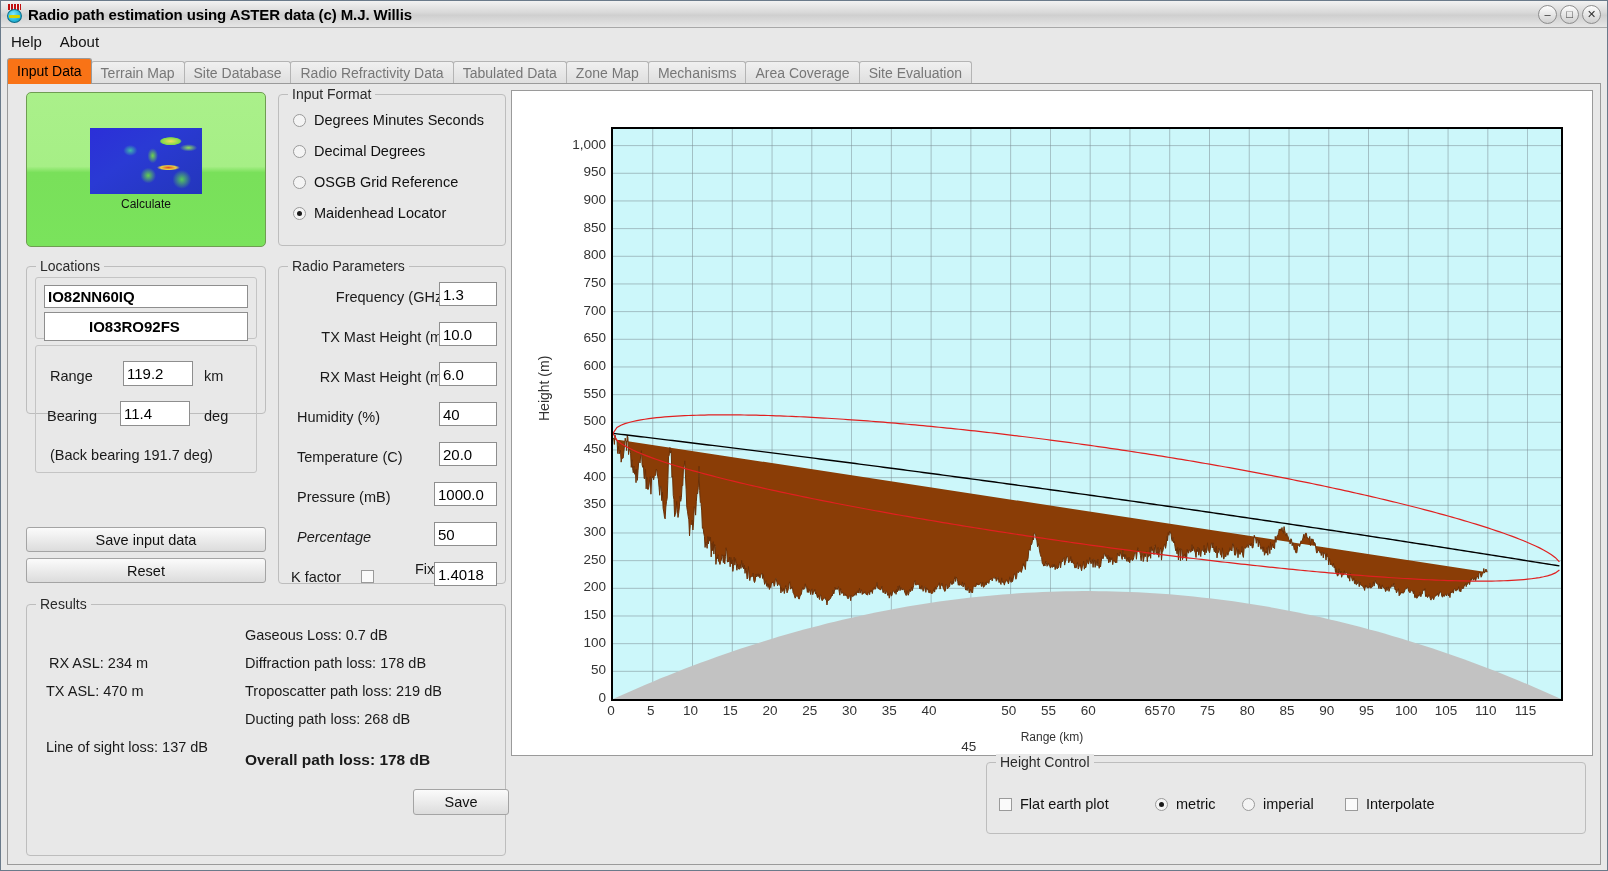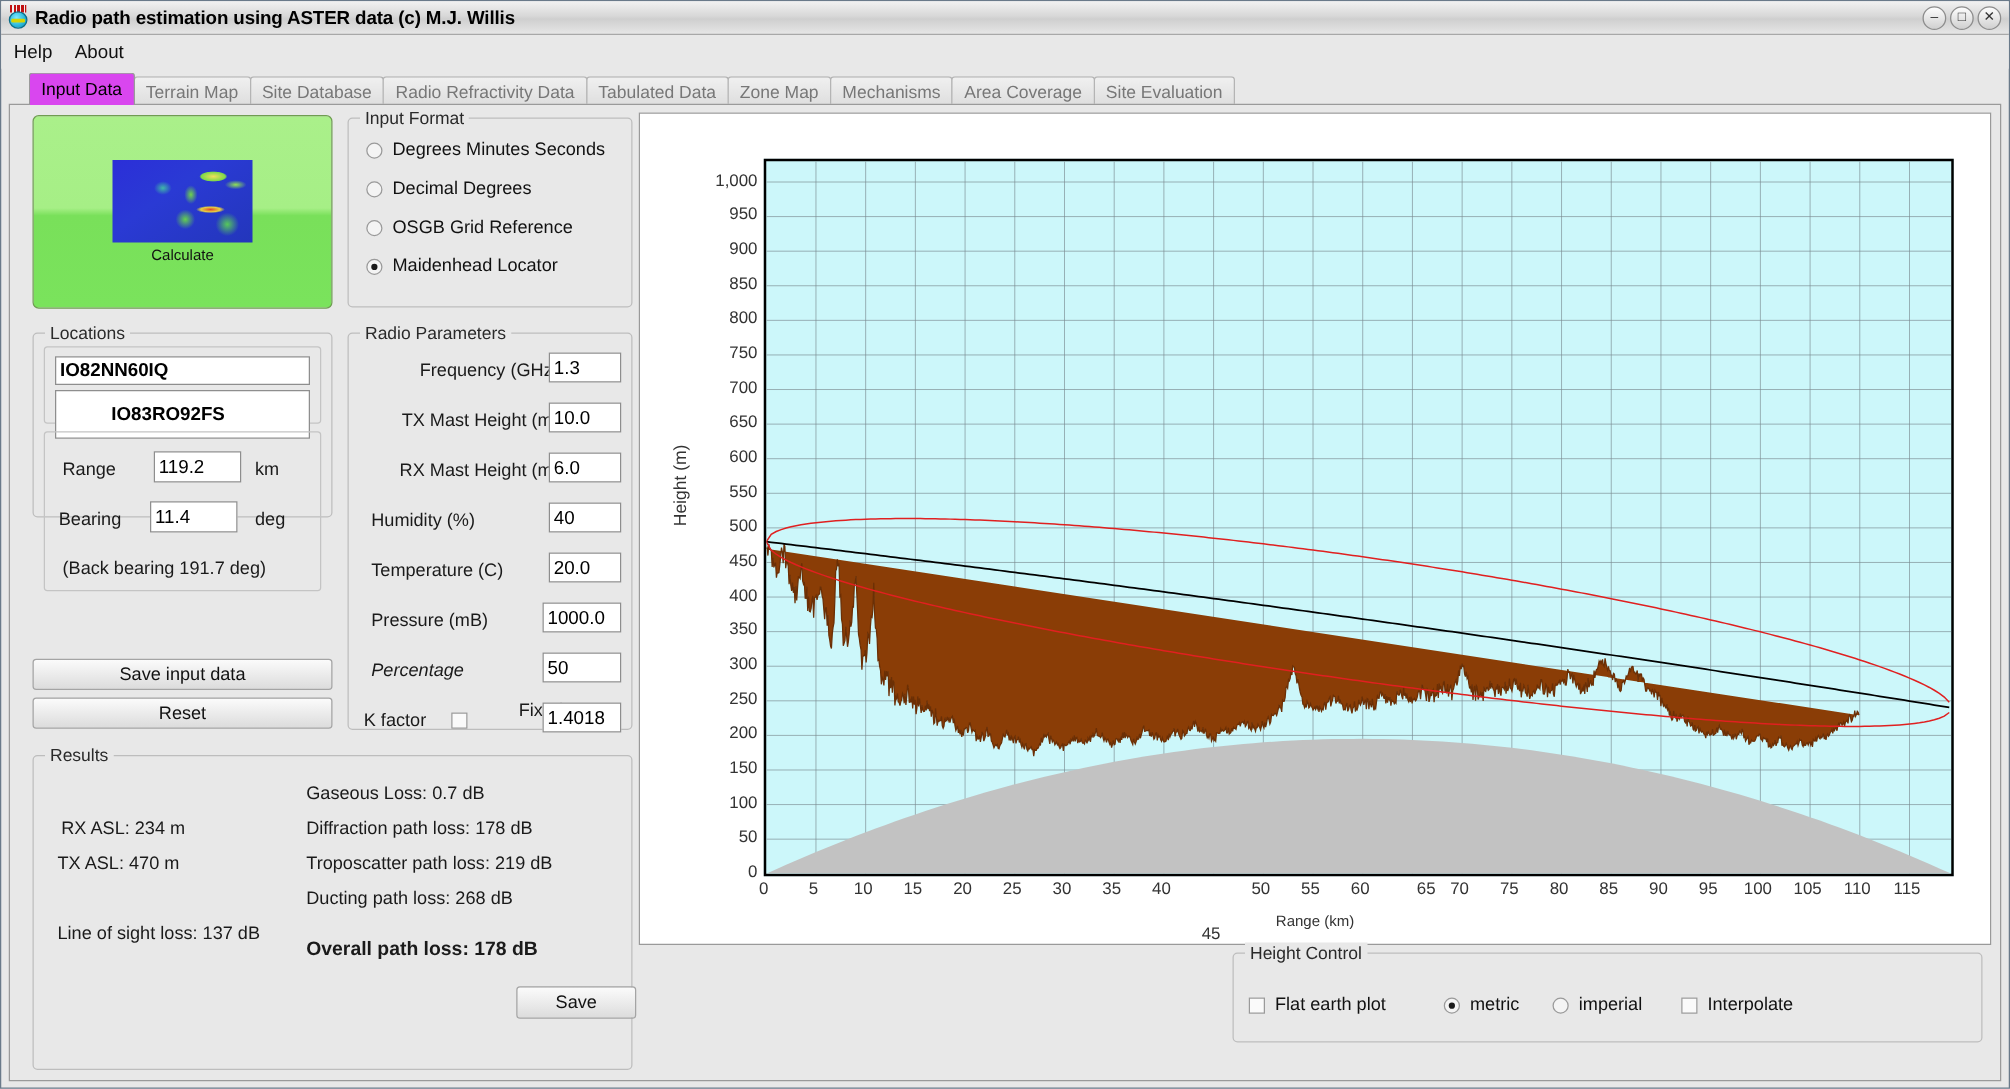--- a/index.html
+++ b/index.html
@@ -33,22 +33,22 @@
   .menubar{position:absolute;left:0;top:27px;width:100%;height:27px;background:#e8e8e8;
      display:flex;align-items:center;padding-left:10px;box-sizing:border-box;}
   .menu-item{font-size:15px;color:#111;margin-right:18px;cursor:pointer;}
 
   
   .tabstrip{position:absolute;left:6px;top:57px;height:26px;display:flex;align-items:flex-end;}
   .tab{height:23px;line-height:23px;padding:0 9px;font-size:14px;color:#777;
      background:linear-gradient(180deg,#f0f0f0,#dedede);
      border:1px solid #b4b4b4;border-bottom:none;border-radius:3px 3px 0 0;
      margin-right:-1px;cursor:pointer;white-space:nowrap;box-sizing:border-box;}
-  .tab.active{height:26px;line-height:25px;color:#000;background:#d946ef;
-     border-color:#9a9a9a;position:relative;z-index:5;margin-left:16px;}
+  .tab.active{height:26px;line-height:25px;color:#000;background:#f97316;
+     border-color:#9a9a9a;position:relative;z-index:5;}
 
   
   .content{position:absolute;left:6px;top:82px;width:1594px;height:782px;
      background:#e8e8e8;border:1px solid #9a9a9a;box-sizing:border-box;}
 
   
   .group{position:absolute;border:1px solid #bdbdbd;border-radius:4px;box-sizing:border-box;}
   .group > .legend{position:absolute;top:-9px;left:9px;background:#e8e8e8;padding:0 4px;
      font-size:14px;color:#2a2a2a;white-space:nowrap;}
 
@@ -169,21 +169,21 @@
           <span class="radio on"></span>
           <span>Maidenhead Locator</span>
         </div>
       </div>
     </div>
 
     <div class="group" style="left:18px;top:182px;width:240px;height:148px;">
       <div class="legend">Locations</div>
       <div style="position:absolute;left:8px;top:10px;width:222px;height:62px;border:1px solid #c4c4c4;border-radius:3px;box-sizing:border-box;">
         <input class="tin" style="position: absolute; left: 8px; top: 7px; width: 204px; height: 23px; font-weight: bold;" value="IO82NN60IQ">
-        <input class="tin" style="position: absolute; left: 8px; top: 34px; width: 204px; height: 39px; font-weight: bold; padding-left: 44px;" value="IO83RO92FS">
+        <input class="tin" style="position: absolute; left: 8px; top: 34px; width: 204px; height: 29px; font-weight: bold; padding-left: 44px;" value="IO83RO92FS">
       </div>
       <div style="position:absolute;left:8px;top:78px;width:222px;height:128px;border:1px solid #c4c4c4;border-radius:3px;box-sizing:border-box;">
         <div class="lbl" style="position:absolute;left:14px;top:22px;">Range</div>
         <input class="tin" style="position: absolute; left: 87px; top: 15px; width: 70px; height: 25px;" value="119.2">
         <div class="lbl" style="position:absolute;left:168px;top:22px;">km</div>
 
         <div class="lbl" style="position:absolute;left:11px;top:62px;">Bearing</div>
         <input class="tin" style="position: absolute; left: 84px; top: 55px; width: 70px; height: 25px;" value="11.4">
         <div class="lbl" style="position:absolute;left:168px;top:62px;">deg</div>
 
@@ -274,21 +274,21 @@
           <div class="xtick" style="left: 119.295px;">15</div>
           <div class="xtick" style="left: 159.06px;">20</div>
           <div class="xtick" style="left: 198.826px;">25</div>
           <div class="xtick" style="left: 238.591px;">30</div>
           <div class="xtick" style="left: 278.356px;">35</div>
           <div class="xtick" style="left: 318.121px;">40</div>
           <div class="xtick" style="left: 357.886px; margin-top: 36px;">45</div>
           <div class="xtick" style="left: 397.651px;">50</div>
           <div class="xtick" style="left: 437.416px;">55</div>
           <div class="xtick" style="left: 477.181px;">60</div>
-          <div class="xtick" style="left: 530px;">65</div>
+          <div class="xtick" style="left: 541px;">65</div>
           <div class="xtick" style="left: 556.711px;">70</div>
           <div class="xtick" style="left: 596.477px;">75</div>
           <div class="xtick" style="left: 636.242px;">80</div>
           <div class="xtick" style="left: 676.007px;">85</div>
           <div class="xtick" style="left: 715.772px;">90</div>
           <div class="xtick" style="left: 755.537px;">95</div>
           <div class="xtick" style="left: 795.302px;">100</div>
           <div class="xtick" style="left: 835.067px;">105</div>
           <div class="xtick" style="left: 874.832px;">110</div>
           <div class="xtick" style="left: 914.597px;">115</div>

